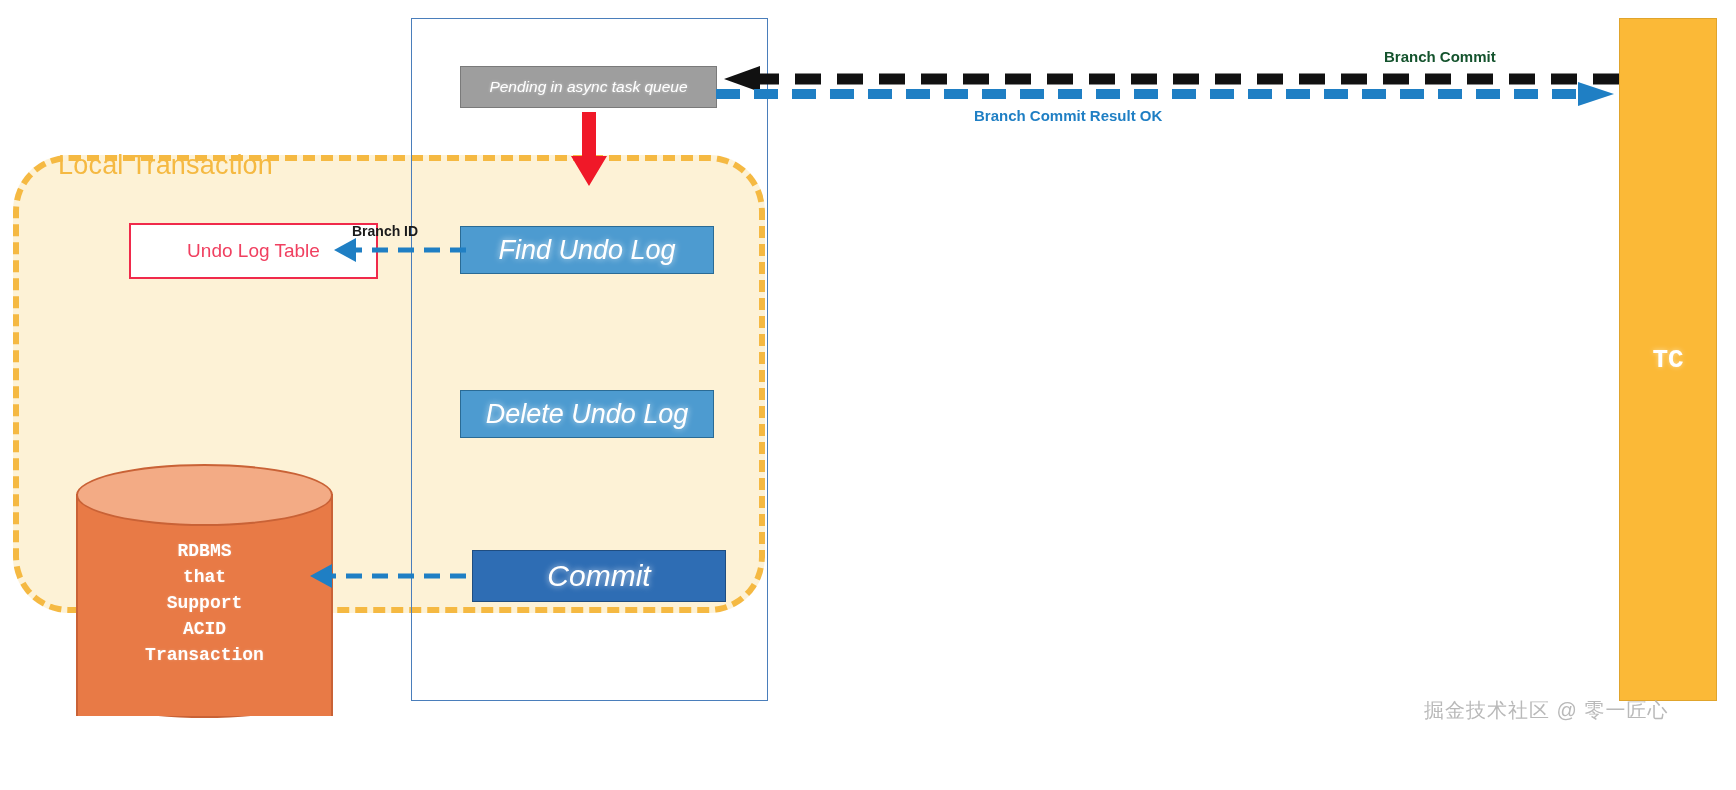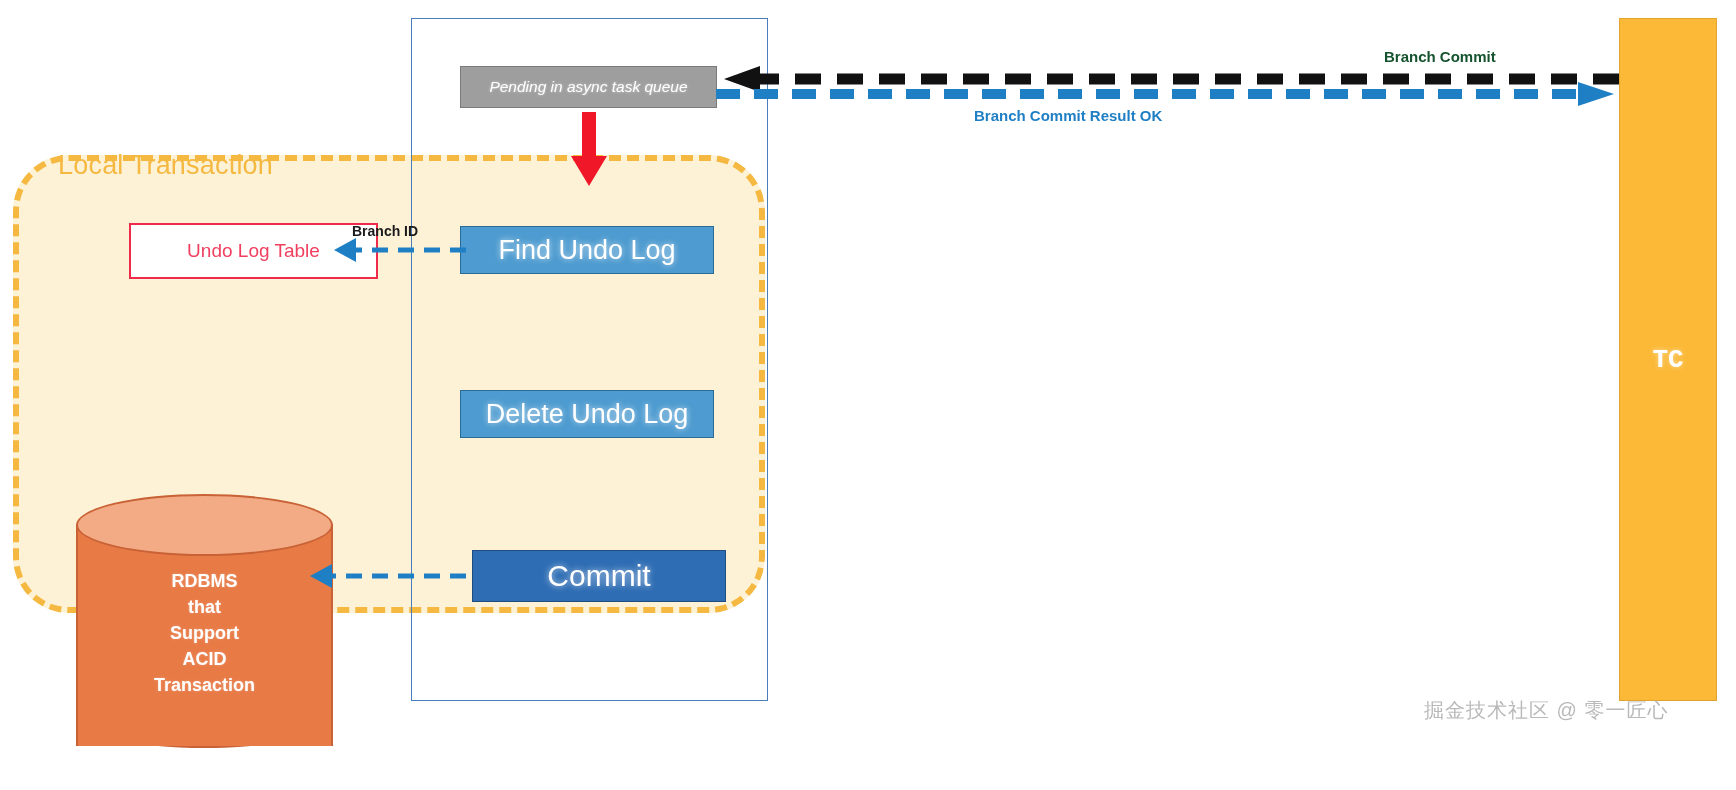--- a/index.html
+++ b/index.html
@@ -100,20 +100,21 @@
   }
 
   
   .proc-box {
     position: absolute;
     box-sizing: border-box;
     display: flex;
     align-items: center;
     justify-content: center;
     color: #ffffff;
+    font-style: italic;
     font-weight: normal;
     text-shadow: 0 0 6px rgba(255,255,255,0.75);
     white-space: nowrap;
   }
   .proc-find {
     left: 460px; top: 226px; width: 254px; height: 48px;
     background: #4d9bd0;
     border: 1.5px solid #2a6b95;
     font-size: 27px;
   }
@@ -157,23 +158,24 @@
     font-size: 14px;
     font-weight: bold;
     color: #1a1a1a;
     white-space: nowrap;
   }
 
   
   .cylinder {
     position: absolute;
     left: 76px;
-    top: 494px;
+    top: 464px;
     width: 244px;
     height: 278px;
+    font-family: Liberation Mono, monospace;
   }
   .cyl-body {
     position: absolute;
     left: 0; top: 30px;
     width: 257px; height: 222px;
     background: #e87a46;
     border-left: 2px solid #c96236;
     border-right: 2px solid #c96236;
     box-sizing: border-box;
   }

